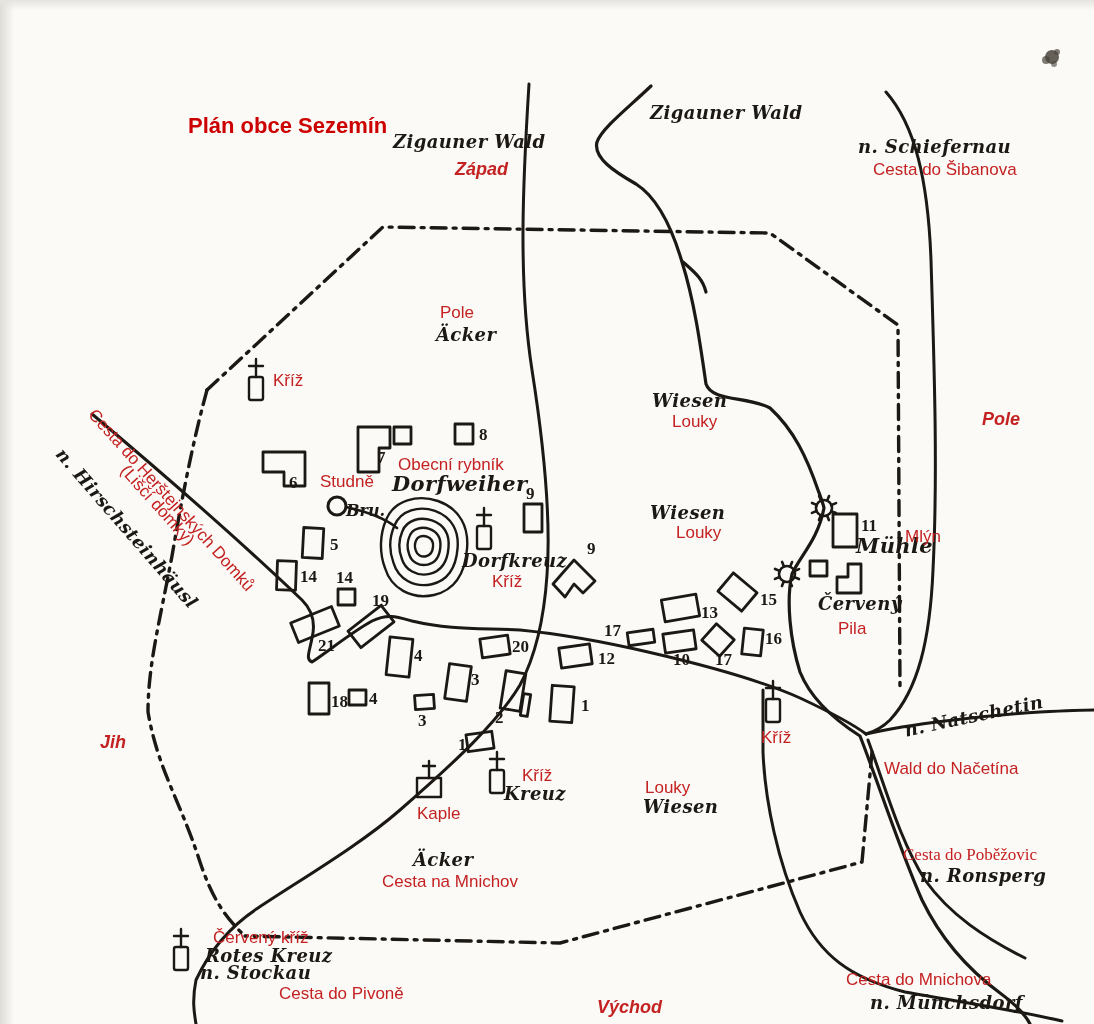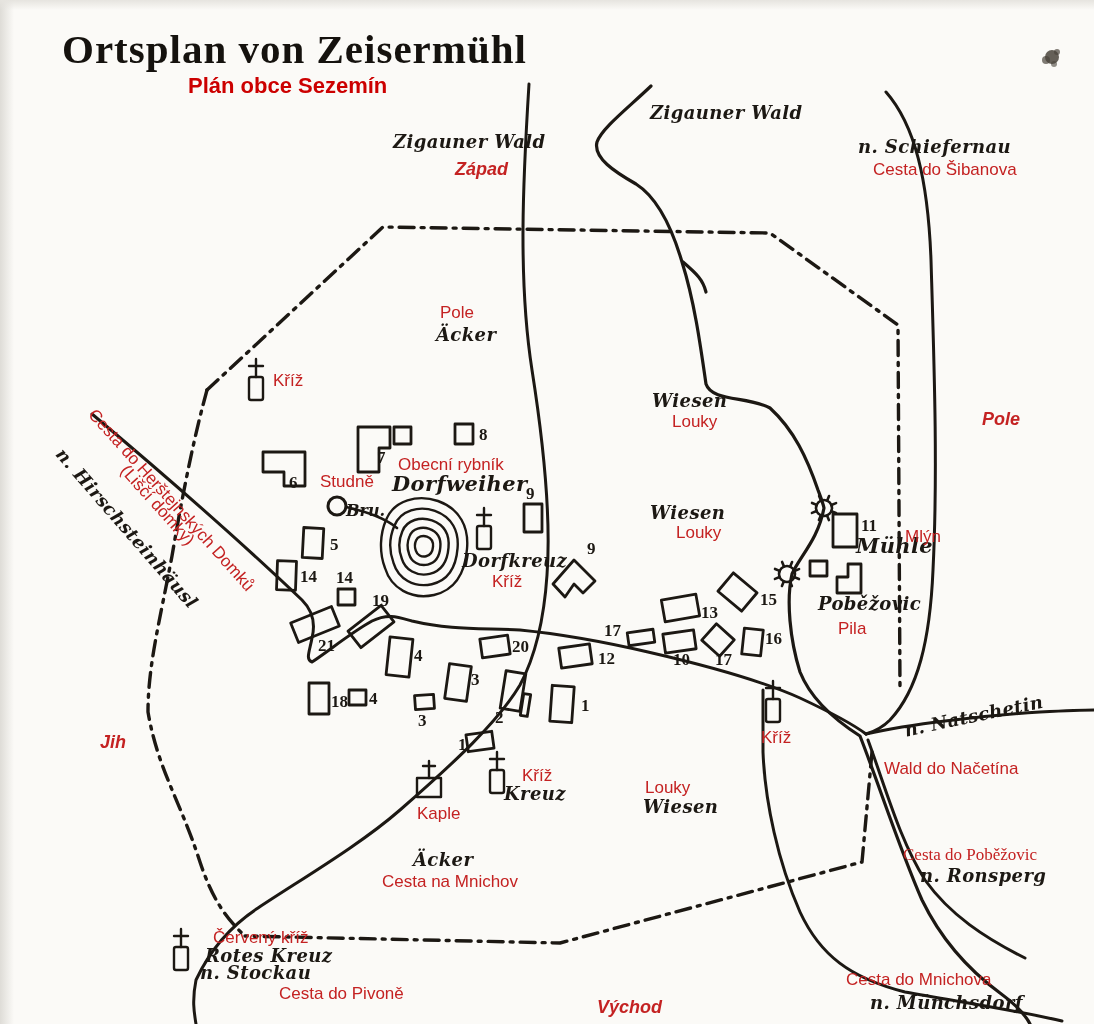--- a/index.html
+++ b/index.html
@@ -24,21 +24,21 @@
     pointer-events:none;
   }
   #mapsvg{position:absolute;left:0;top:0;}
   .lbl{position:absolute;white-space:nowrap;transform-origin:0 0;line-height:1.05;}
   .cz{font-family:"Liberation Sans",sans-serif;font-size:17px;color:var(--red);}
   .dir{font-family:"Liberation Sans",sans-serif;font-size:18px;font-weight:bold;font-style:italic;color:var(--red);}
   .de{font-family:"DejaVu Serif",serif;font-size:18px;font-weight:bold;font-style:italic;color:var(--ink);letter-spacing:.4px;}
   .de-lg{font-family:"DejaVu Serif",serif;font-size:21px;font-weight:bold;font-style:italic;color:var(--ink);letter-spacing:.4px;}
   .de-sm{font-family:"DejaVu Serif",serif;font-size:16px;font-weight:bold;font-style:italic;color:var(--ink);}
   .title-de{font-family:"Liberation Serif",serif;font-size:41px;font-weight:bold;color:#15120e;letter-spacing:1px;}
-  .title-cz{font-family:"Liberation Sans",sans-serif;font-size:22px;font-weight:bold;color:var(--title-red);}
+  .title-cz{font-family:"Liberation Sans",sans-serif;font-size:22px;font-weight:bold;color:var(--title-red);margin-top:40px;}
   .title-sub{font-family:"Liberation Sans",sans-serif;font-size:21px;color:var(--title-red);}
   .bnum{font:bold 17px "Liberation Serif",serif;fill:var(--ink);}
   path,rect,polygon,circle,line{vector-effect:non-scaling-stroke;}
 </style>
 </head>
 <body>
 
 <div id="page">
 
   <svg id="mapsvg" width="1094" height="1024" viewBox="0 0 1094 1024">
@@ -214,21 +214,21 @@
       <div class="lbl de" style="left: 650px; top: 504px;">Wiesen</div>
       <div class="lbl cz" style="left: 676px; top: 524px;">Louky</div>
       <div class="lbl cz" style="left: 398px; top: 456px;">Obecní rybník</div>
       <div class="lbl de-lg" style="left: 392px; top: 473px;">Dorfweiher</div>
       <div class="lbl cz" style="left: 320px; top: 473px;">Studně</div>
       <div class="lbl de-sm" style="left: 346px; top: 503px;">Bru.</div>
       <div class="lbl de" style="left: 462px; top: 552px;">Dorfkreuz</div>
       <div class="lbl cz" style="left: 492px; top: 573px;">Kříž</div>
       <div class="lbl de-lg" style="left: 856px; top: 535px;">Mühle</div>
       <div class="lbl cz" style="left: 905px; top: 528px;">Mlýn</div>
-      <div class="lbl de" style="left: 818px; top: 595px;">Poběžovic</div>
+      <div class="lbl de" style="left: 818px; top: 595px;">Červený</div>
       <div class="lbl cz" style="left: 838px; top: 620px;">Pila</div>
       <div class="lbl cz" style="left: 761px; top: 729px;">Kříž</div>
       <div class="lbl de" style="left: 903px; top: 722px; transform: rotate(-12deg);">n. Natschetin</div>
       <div class="lbl cz" style="left: 884px; top: 760px;">Wald do Načetína</div>
       <div class="lbl cz" style="left: 903px; top: 846px; font-family: Liberation Serif, serif;">Cesta do Poběžovic</div>
       <div class="lbl de" style="left: 920px; top: 867px;">n. Ronsperg</div>
       <div class="lbl dir" style="left: 100px; top: 733px;">Jih</div>
       <div class="lbl cz" style="left: 417px; top: 805px;">Kaple</div>
       <div class="lbl cz" style="left: 522px; top: 767px;">Kříž</div>
       <div class="lbl de" style="left: 504px; top: 785px;">Kreuz</div>
@@ -241,15 +241,14 @@
       <div class="lbl de" style="left: 200px; top: 964px;">n. Stockau</div>
       <div class="lbl cz" style="left: 279px; top: 985px;">Cesta do Pivoně</div>
       <div class="lbl dir" style="left: 597px; top: 998px;">Východ</div>
       <div class="lbl cz" style="left: 846px; top: 971px;">Cesta do Mnichova</div>
       <div class="lbl de" style="left: 870px; top: 994px;">n. Münchsdorf</div>
       <div class="lbl cz" style="left: 98px; top: 406px; transform: rotate(48deg);">Cesta do Herštejnských Domků</div>
       <div class="lbl cz" style="left: 130px; top: 462px; transform: rotate(48deg);">(Liščí domky)</div>
       <div class="lbl de" style="left: 66px; top: 445px; transform: rotate(49deg);">n. Hirschsteinhäusl</div>
     </div>
 
-  <div class="lbl title-de" style="left:62px;top:28px">Ortsplan von Zeisermühl</div>
   <div class="lbl title-cz" style="left:188px;top:74px">Plán obce Sezemín</div>
 </div>
 
 </body></html>

